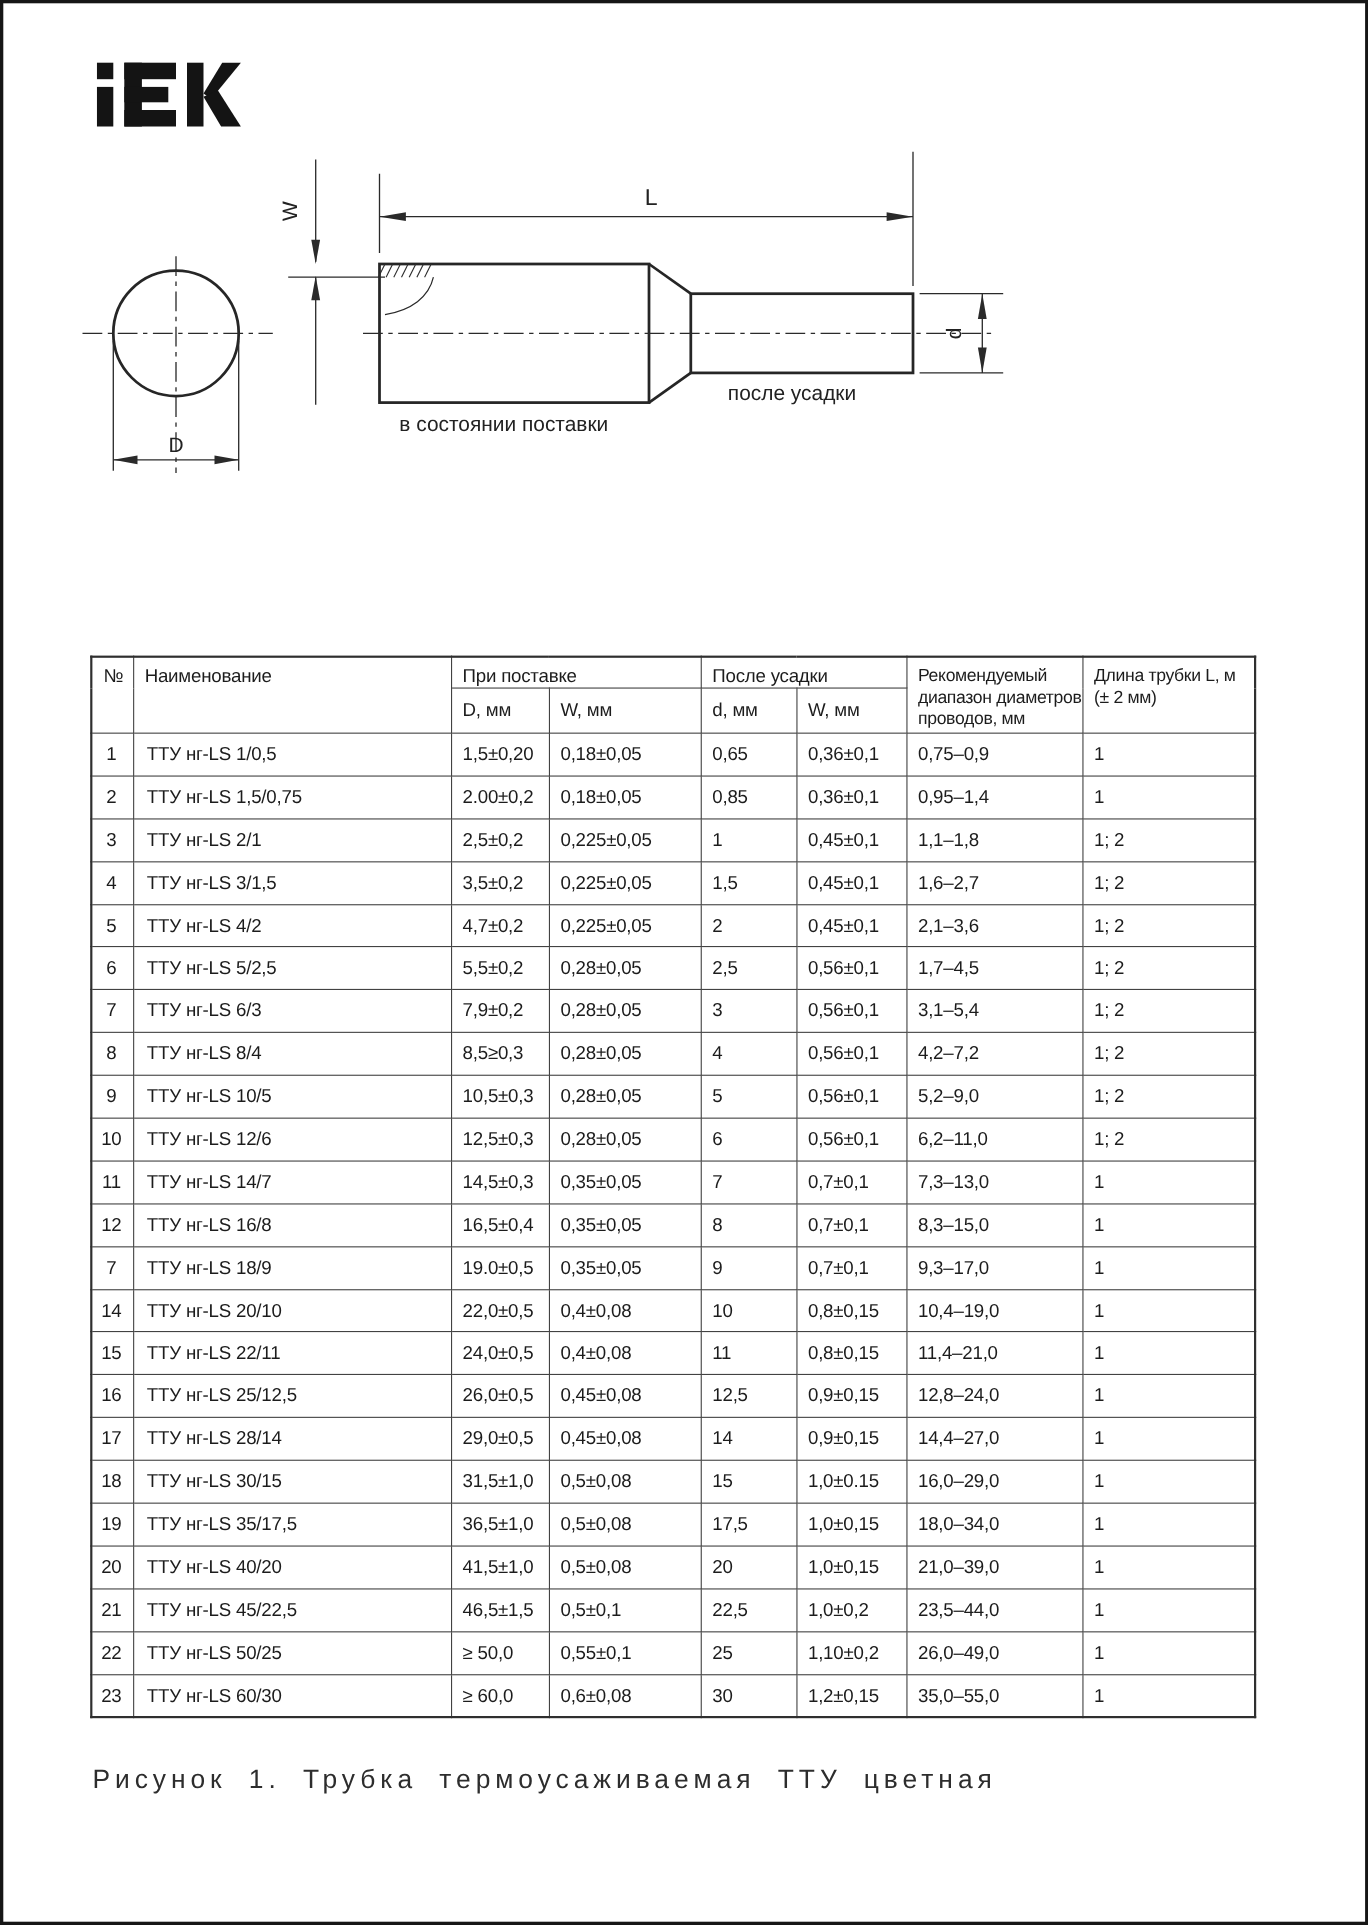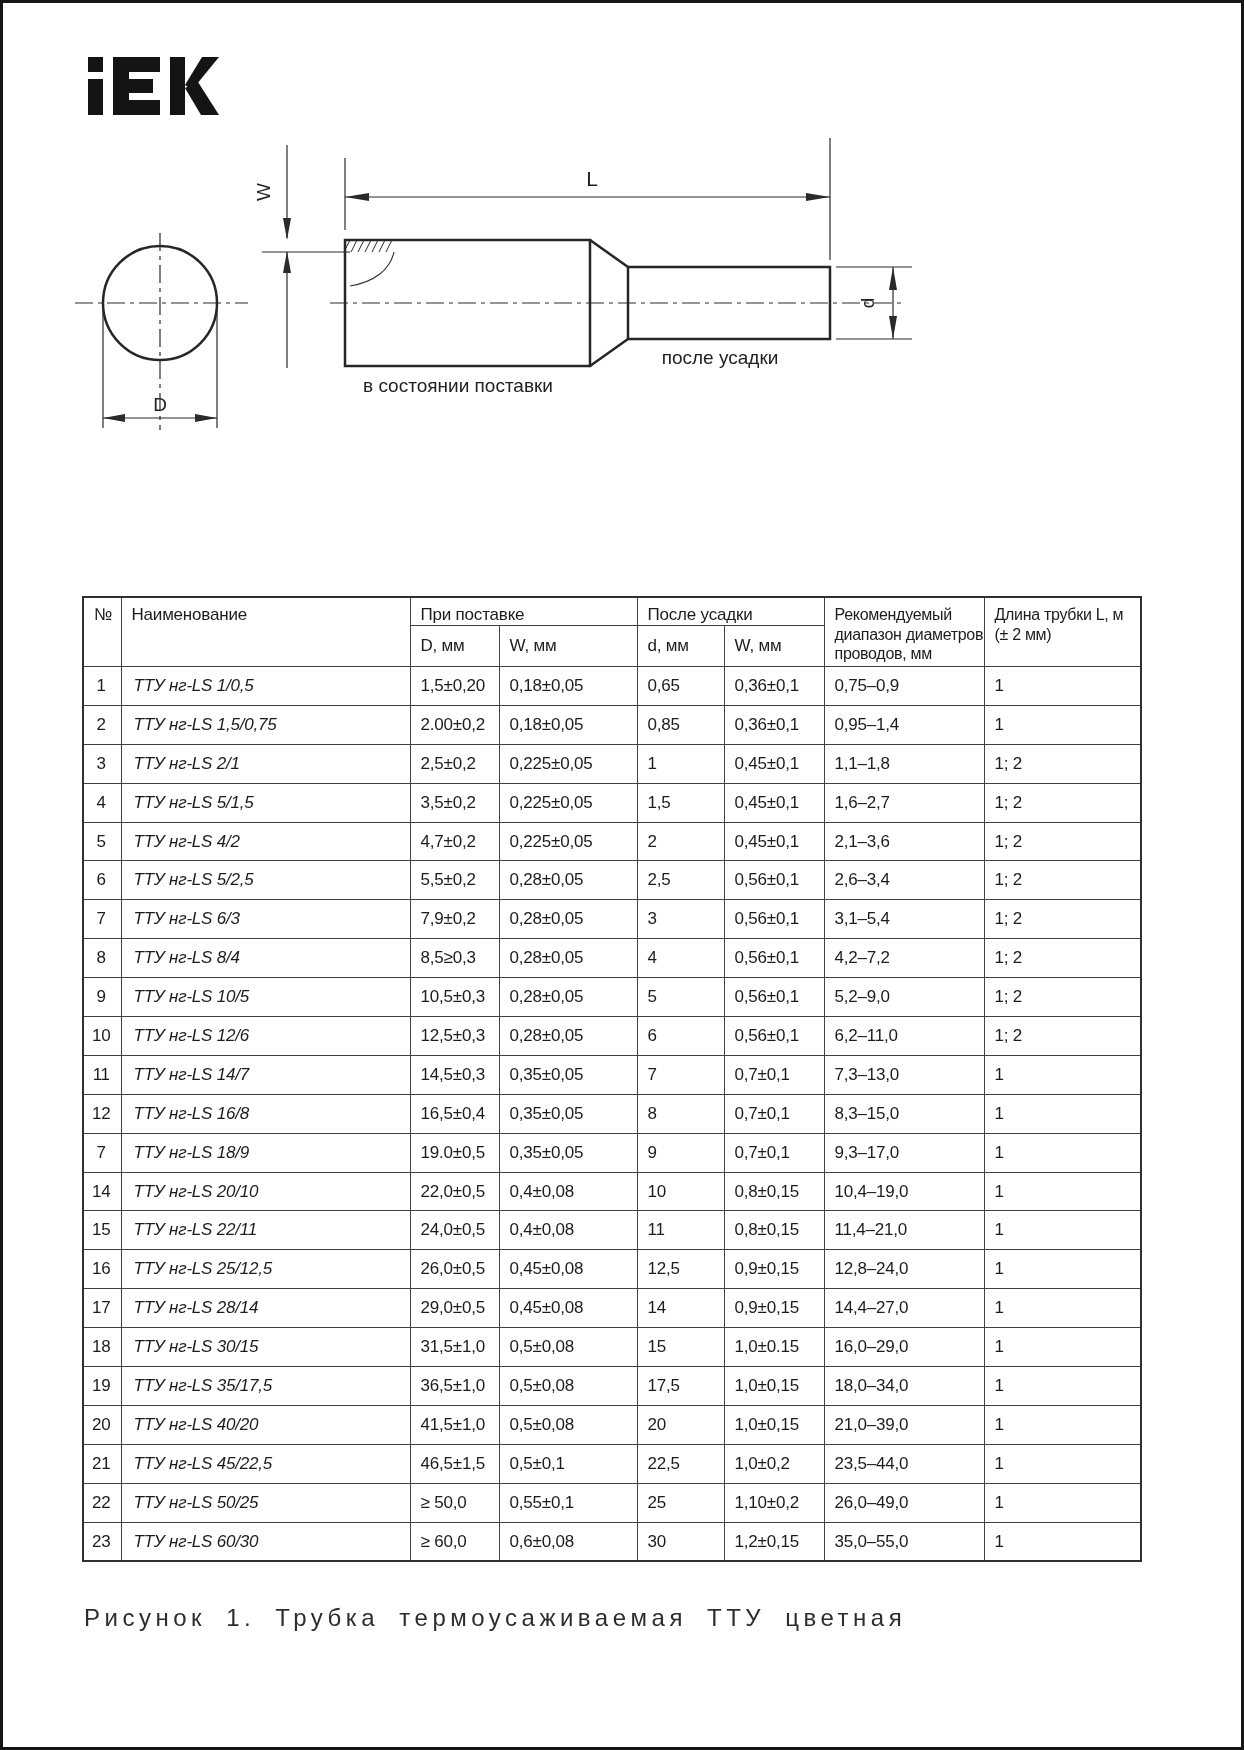--- a/index.html
+++ b/index.html
@@ -27,21 +27,21 @@
     text-align:left; padding:0 2px 0 10px; letter-spacing:-0.2px;
     overflow:hidden; white-space:nowrap; color:#1c1c1c;
   }
   table.spec thead th.grp { height:35px; vertical-align:top; padding-top:7px; }
   table.spec thead th.span2 { vertical-align:top; padding-top:7px; }
   table.spec thead tr.h2 th { height:40px; vertical-align:middle;margin-left:45px; }
   table.spec thead th.ml { white-space:normal; font-size:16px; letter-spacing:-0.3px; line-height:1.22; }
   table.spec thead th.ml div { white-space:nowrap; }
   table.spec tbody td { height:37.9px; vertical-align:middle; }
   table.spec tbody td.c0 { text-align:center; padding-left:0; }
-  table.spec tbody td.c1 { padding-left:12px;font-style:italic; }
+  table.spec tbody td.c1 { padding-left:12px; }
   th.num-h { padding-left:8px; }
   
   .caption {
     position:absolute; left:84px; top:1604px; font-size:24px; color:#2d2d2d;
     letter-spacing:4.5px; word-spacing:9px; white-space:nowrap;
   }
 </style>
 </head>
 <body>
 
@@ -182,21 +182,21 @@
         <td class="c1">ТТУ нг-LS 2/1</td>
         <td class="c2">2,5±0,2</td>
         <td class="c3">0,225±0,05</td>
         <td class="c4">1</td>
         <td class="c5">0,45±0,1</td>
         <td class="c6">1,1–1,8</td>
         <td class="c7">1; 2</td>
       </tr>
       <tr>
         <td class="c0">4</td>
-        <td class="c1">ТТУ нг-LS 5/1,5</td>
+        <td class="c1">ТТУ нг-LS 3/1,5</td>
         <td class="c2">3,5±0,2</td>
         <td class="c3">0,225±0,05</td>
         <td class="c4">1,5</td>
         <td class="c5">0,45±0,1</td>
         <td class="c6">1,6–2,7</td>
         <td class="c7">1; 2</td>
       </tr>
       <tr>
         <td class="c0">5</td>
         <td class="c1">ТТУ нг-LS 4/2</td>
@@ -207,21 +207,21 @@
         <td class="c6">2,1–3,6</td>
         <td class="c7">1; 2</td>
       </tr>
       <tr>
         <td class="c0">6</td>
         <td class="c1">ТТУ нг-LS 5/2,5</td>
         <td class="c2">5,5±0,2</td>
         <td class="c3">0,28±0,05</td>
         <td class="c4">2,5</td>
         <td class="c5">0,56±0,1</td>
-        <td class="c6">2,6–3,4</td>
+        <td class="c6">1,7–4,5</td>
         <td class="c7">1; 2</td>
       </tr>
       <tr>
         <td class="c0">7</td>
         <td class="c1">ТТУ нг-LS 6/3</td>
         <td class="c2">7,9±0,2</td>
         <td class="c3">0,28±0,05</td>
         <td class="c4">3</td>
         <td class="c5">0,56±0,1</td>
         <td class="c6">3,1–5,4</td>

